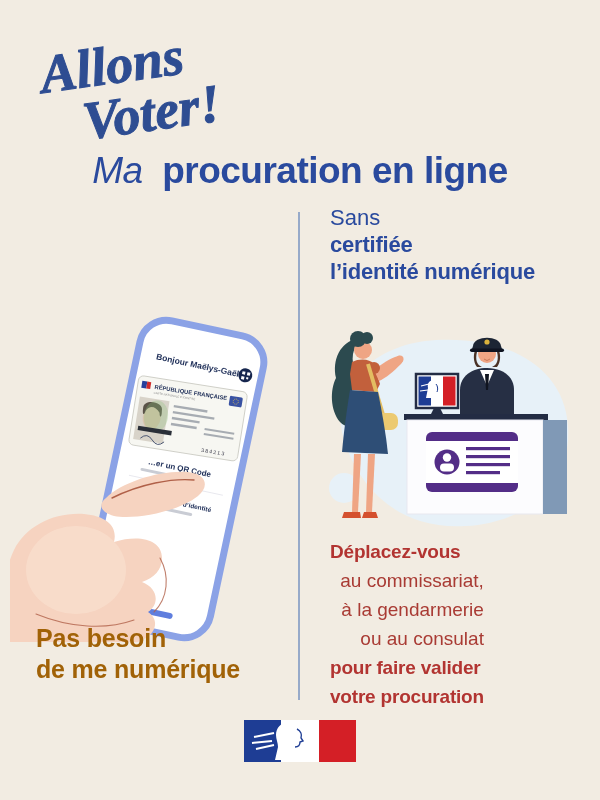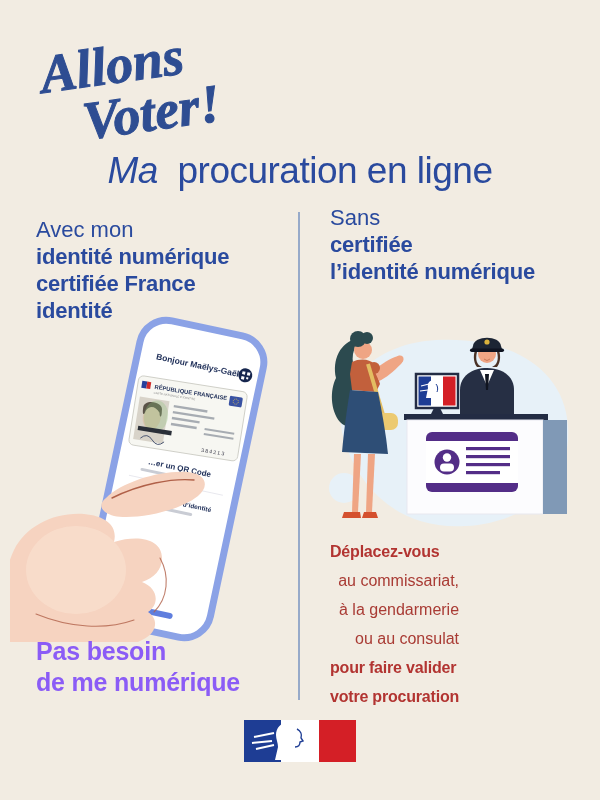--- a/index.html
+++ b/index.html
@@ -6,32 +6,32 @@
   body{font-family:"Liberation Sans", sans-serif; background:#d8d2c8;}
   .poster{
     position:relative; width:600px; height:800px; margin:0 auto;
     background:#f2ece2; overflow:hidden;
   }
   .abs{position:absolute;}
   
   .title{left:0; top:150px; width:600px; text-align:center;
     font-size:37px; color:#2a4a9e; letter-spacing:-0.5px;}
   .title .light{font-weight:400;font-style:italic;}
-  .title .strong{font-weight:400;}
+  .title .strong{font-weight:700;}
   
   .col-head{font-size:22px; line-height:27px; color:#2a4a9e;}
   .col-head .intro{font-weight:400; display:block;}
   .col-head .bold{font-weight:800; display:block; letter-spacing:-0.2px;}
   
   .divider{left:298px; top:212px; width:2px; height:488px; background:#97aac9;}
   
-  .footer-left{left:36px; top:636px; font-size:25px; line-height:31px;
-    font-weight:800; color:#8b5cf6; letter-spacing:-0.2px;}
+  .footer-left{left:36px; top:623px; font-size:25px; line-height:31px;
+    font-weight:800; color:#a16207; letter-spacing:-0.2px;}
   .footer-left span{display:block;}
-  .footer-right{left:330px; top:537px; font-size:16px; line-height:29px; color:#a93b34;}
+  .footer-right{left:330px; top:537px; font-size:19px; line-height:29px; color:#a93b34;}
   .footer-right .bold{font-weight:800; color:#b23431; display:block; letter-spacing:-0.2px;}
   .footer-right .reg{font-weight:400; display:block;text-align:right;}
   svg text{font-family:"Liberation Sans", sans-serif;}
   .brand-text{font-family:"Liberation Serif", serif; font-style:italic; font-weight:bold;}
 </style>
 </head>
 <body>
 
 <div class="poster">
 
@@ -42,26 +42,20 @@
     </g>
   </svg>
 
   <div class="abs title">
     <span class="light">Ma</span>
     <span class="light">&nbsp;</span><span class="strong">procuration en ligne</span>
   </div>
 
   <div class="abs divider"></div>
 
-  <div class="abs col-head" style="left:36px; top:216px;">
-    <span class="intro">Avec mon</span>
-    <span class="bold">identité numérique</span>
-    <span class="bold">certifiée France</span>
-    <span class="bold">identité</span>
-  </div>
 
   <div class="abs col-head" style="left:330px; top:204px;">
     <span class="intro">Sans</span>
     <span class="bold">certifiée</span>
     <span class="bold">l’identité numérique</span>
   </div>
 
   <svg class="abs" style="left:10px; top:312px;" width="290" height="330" viewBox="0 0 290 330">
 
     <g transform="translate(165,168) rotate(12)">

